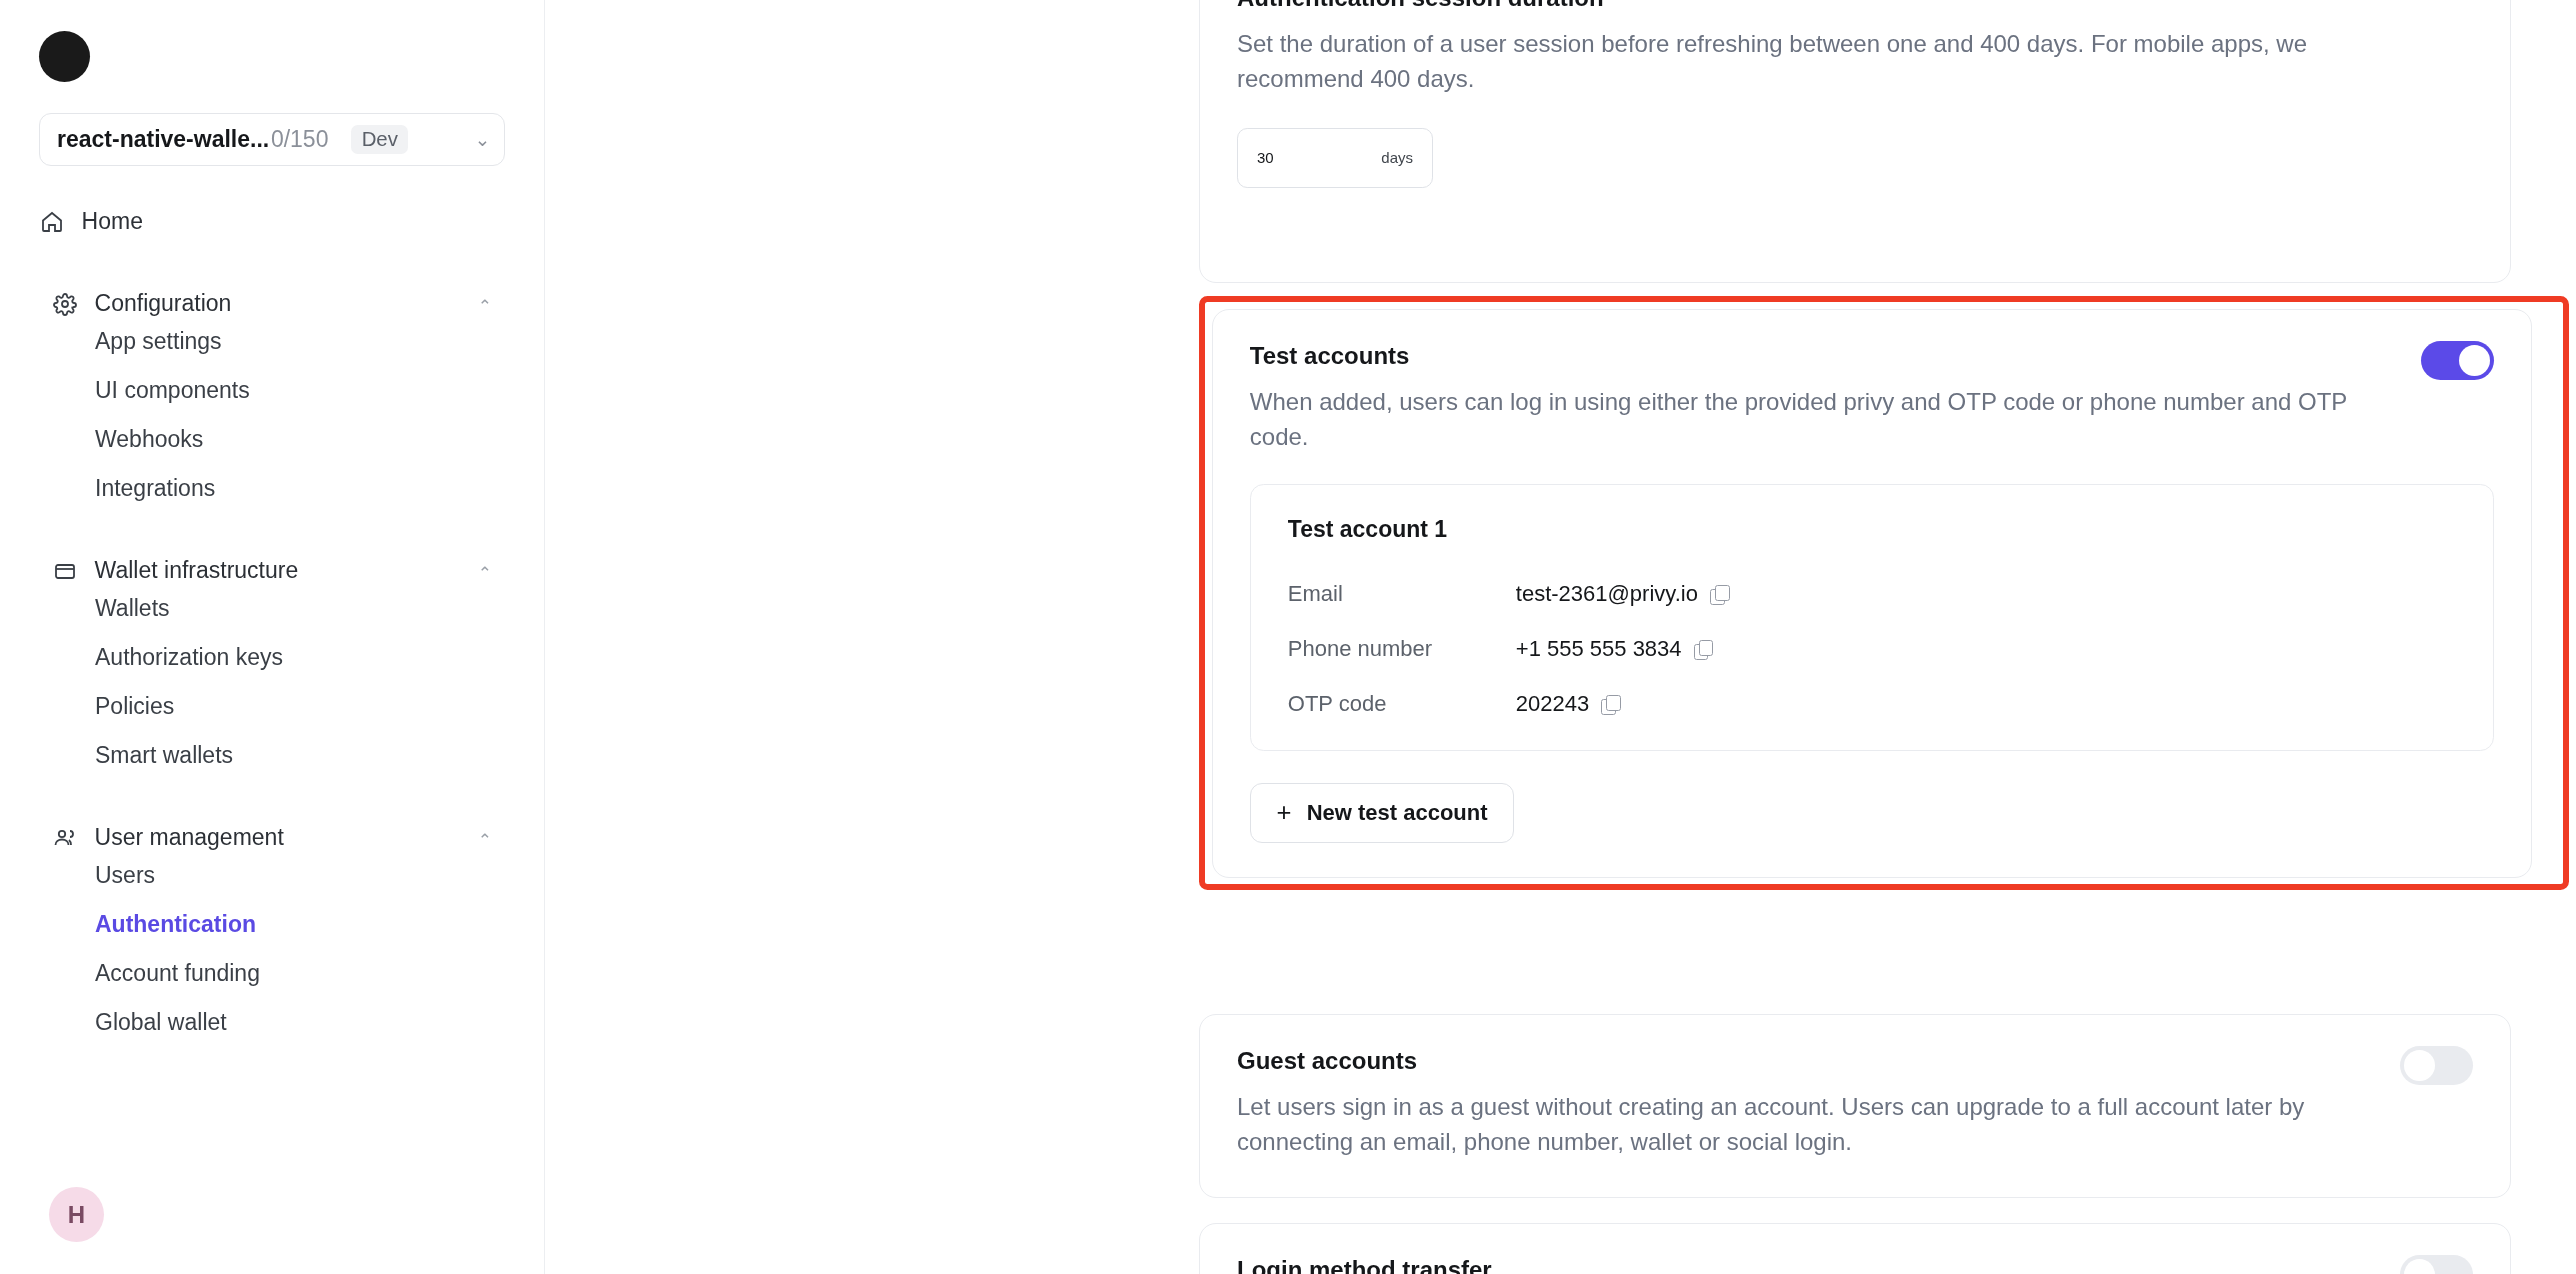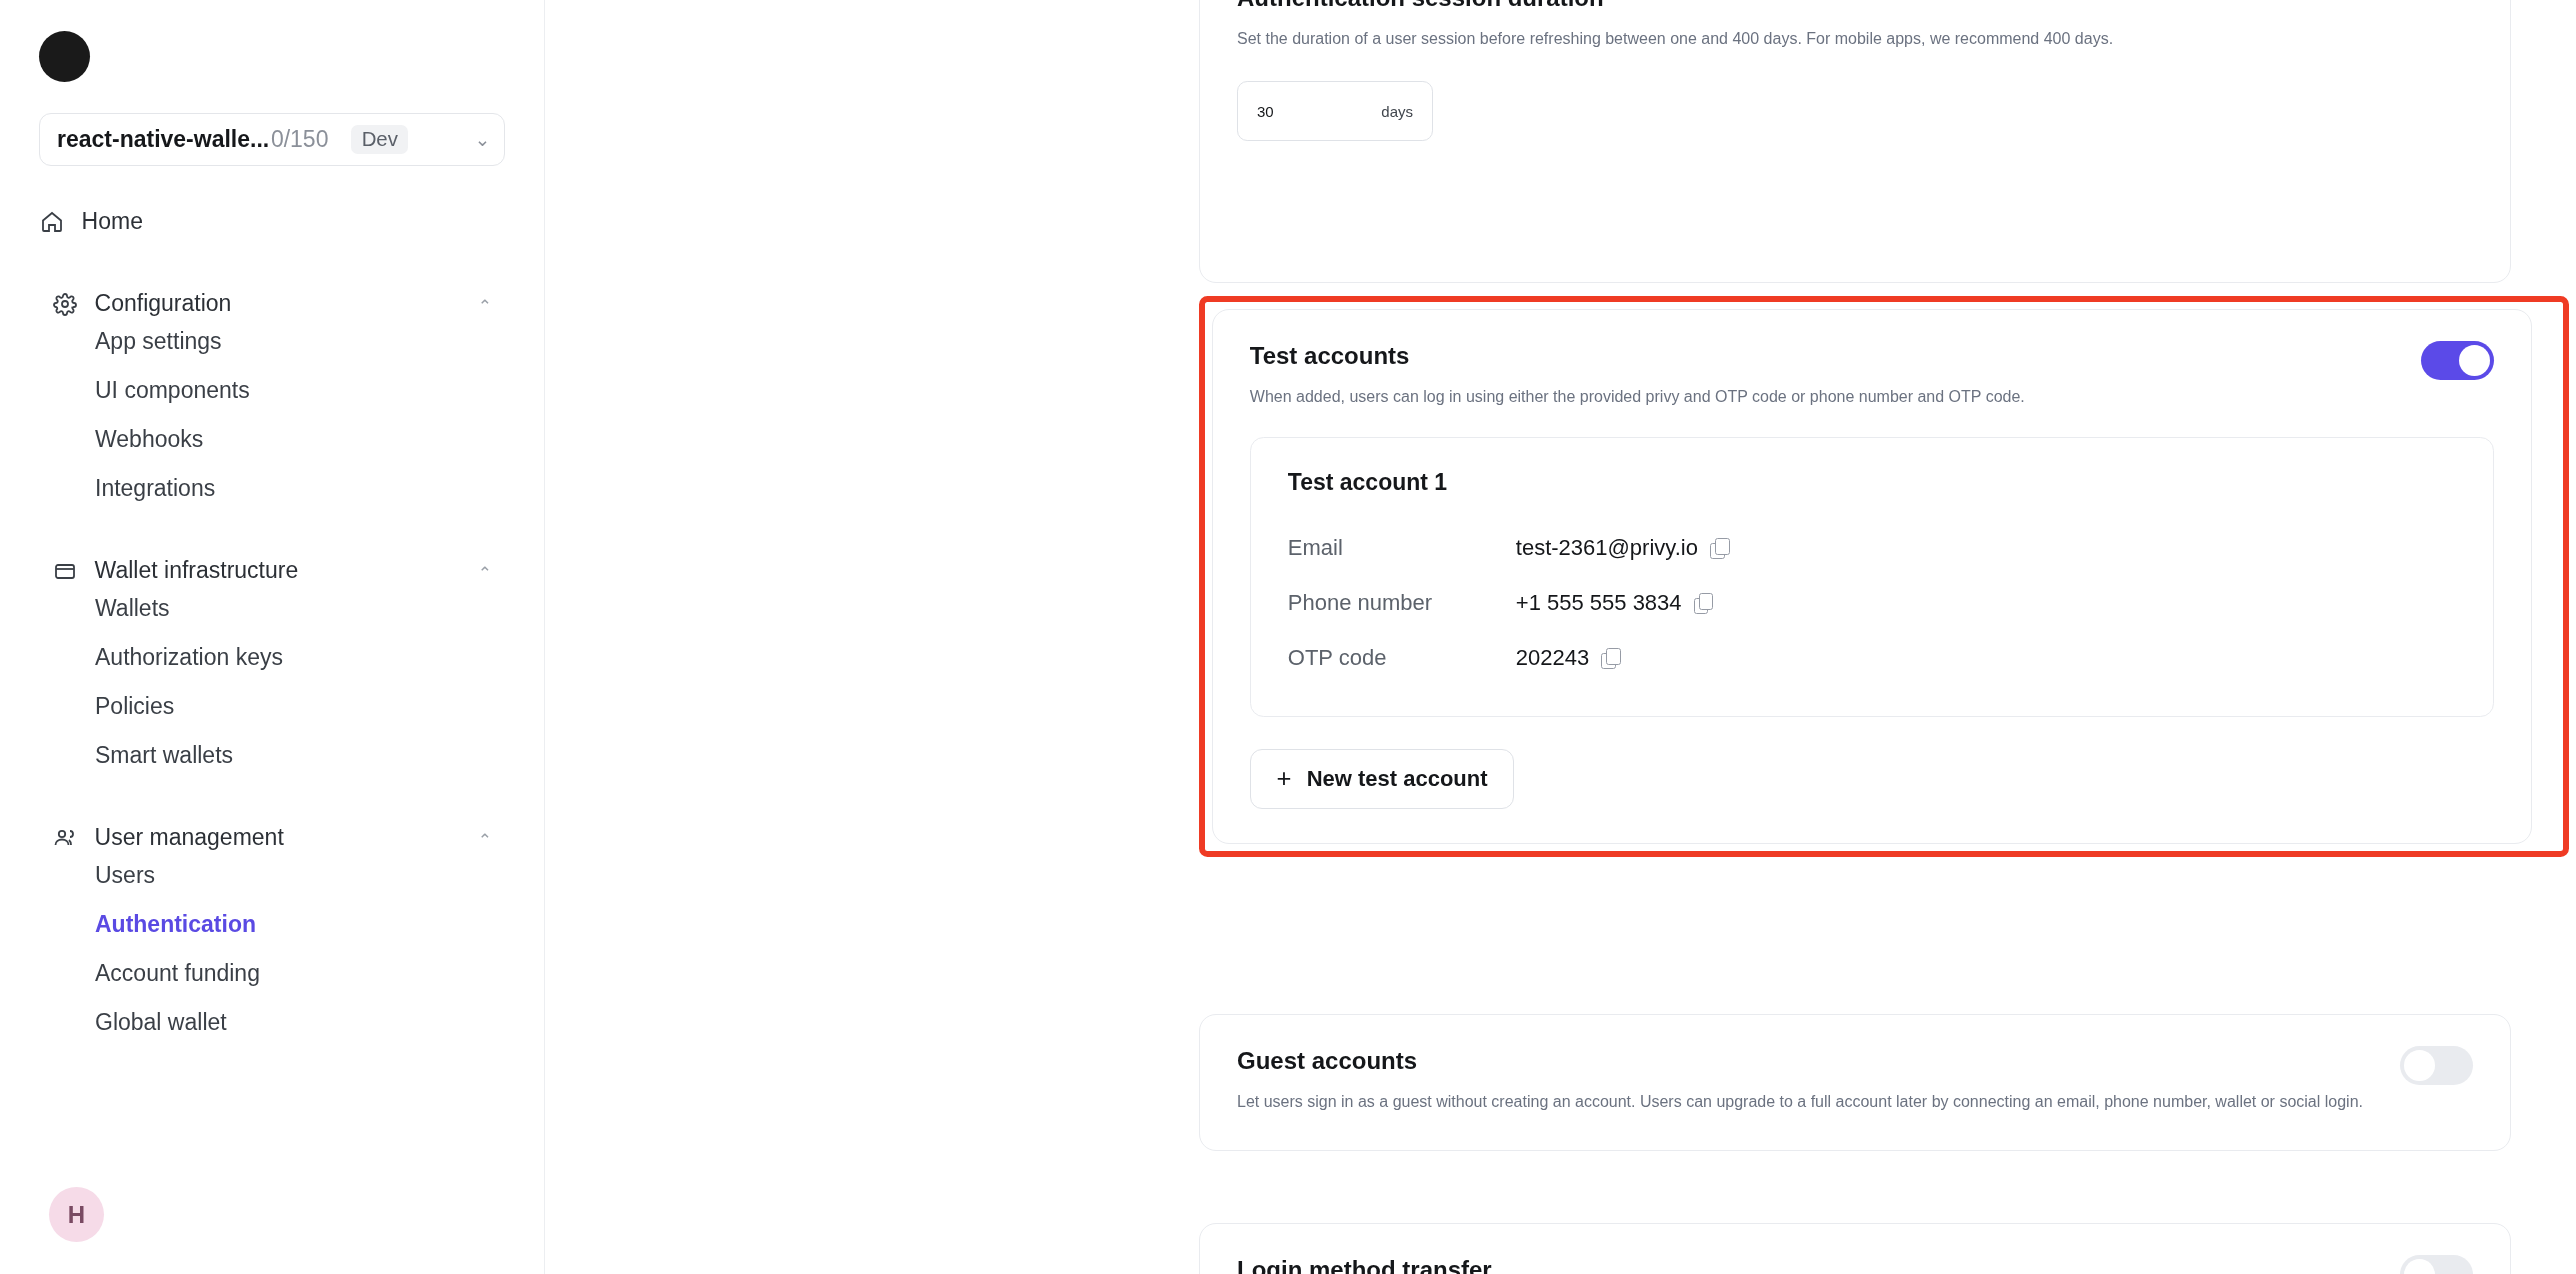--- a/index.html
+++ b/index.html
@@ -156,21 +156,21 @@
     border-radius: 17px;
     background: #fff;
     padding: 32px 37px 37px 37px;
   }
   .card-title {
     font-size: 24px;
     font-weight: 700;
     color: #15171a;
   }
   .card-desc {
-    font-size: 16px;
+    font-size: 24px;
     color: #6b7280;
     line-height: 1.45;
     margin-top: 15.3px;
     max-width: 1133px;
   }
 
   
   .session-card {
     position: absolute;
     top: -49px;
@@ -228,21 +228,21 @@
     border-radius: 50%;
     background: #fff;
   }
   .toggle.off { background: #e9ebef; }
   .toggle.off .knob { right: auto; left: 4.3px; background:#fff; }
 
   .inner-card {
     margin-top: 29px;
     border: 1.7px solid #e9ebef;
     border-radius: 13.6px;
-    padding: 31px 37px 31px 37px;
+    padding: 31px 37px 18px 37px;
   }
   .inner-title {
     font-size: 23px;
     font-weight: 700;
     color: #15171a;
     margin-bottom: 24px;
   }
   .kv {
     display: flex;
     align-items: center;

